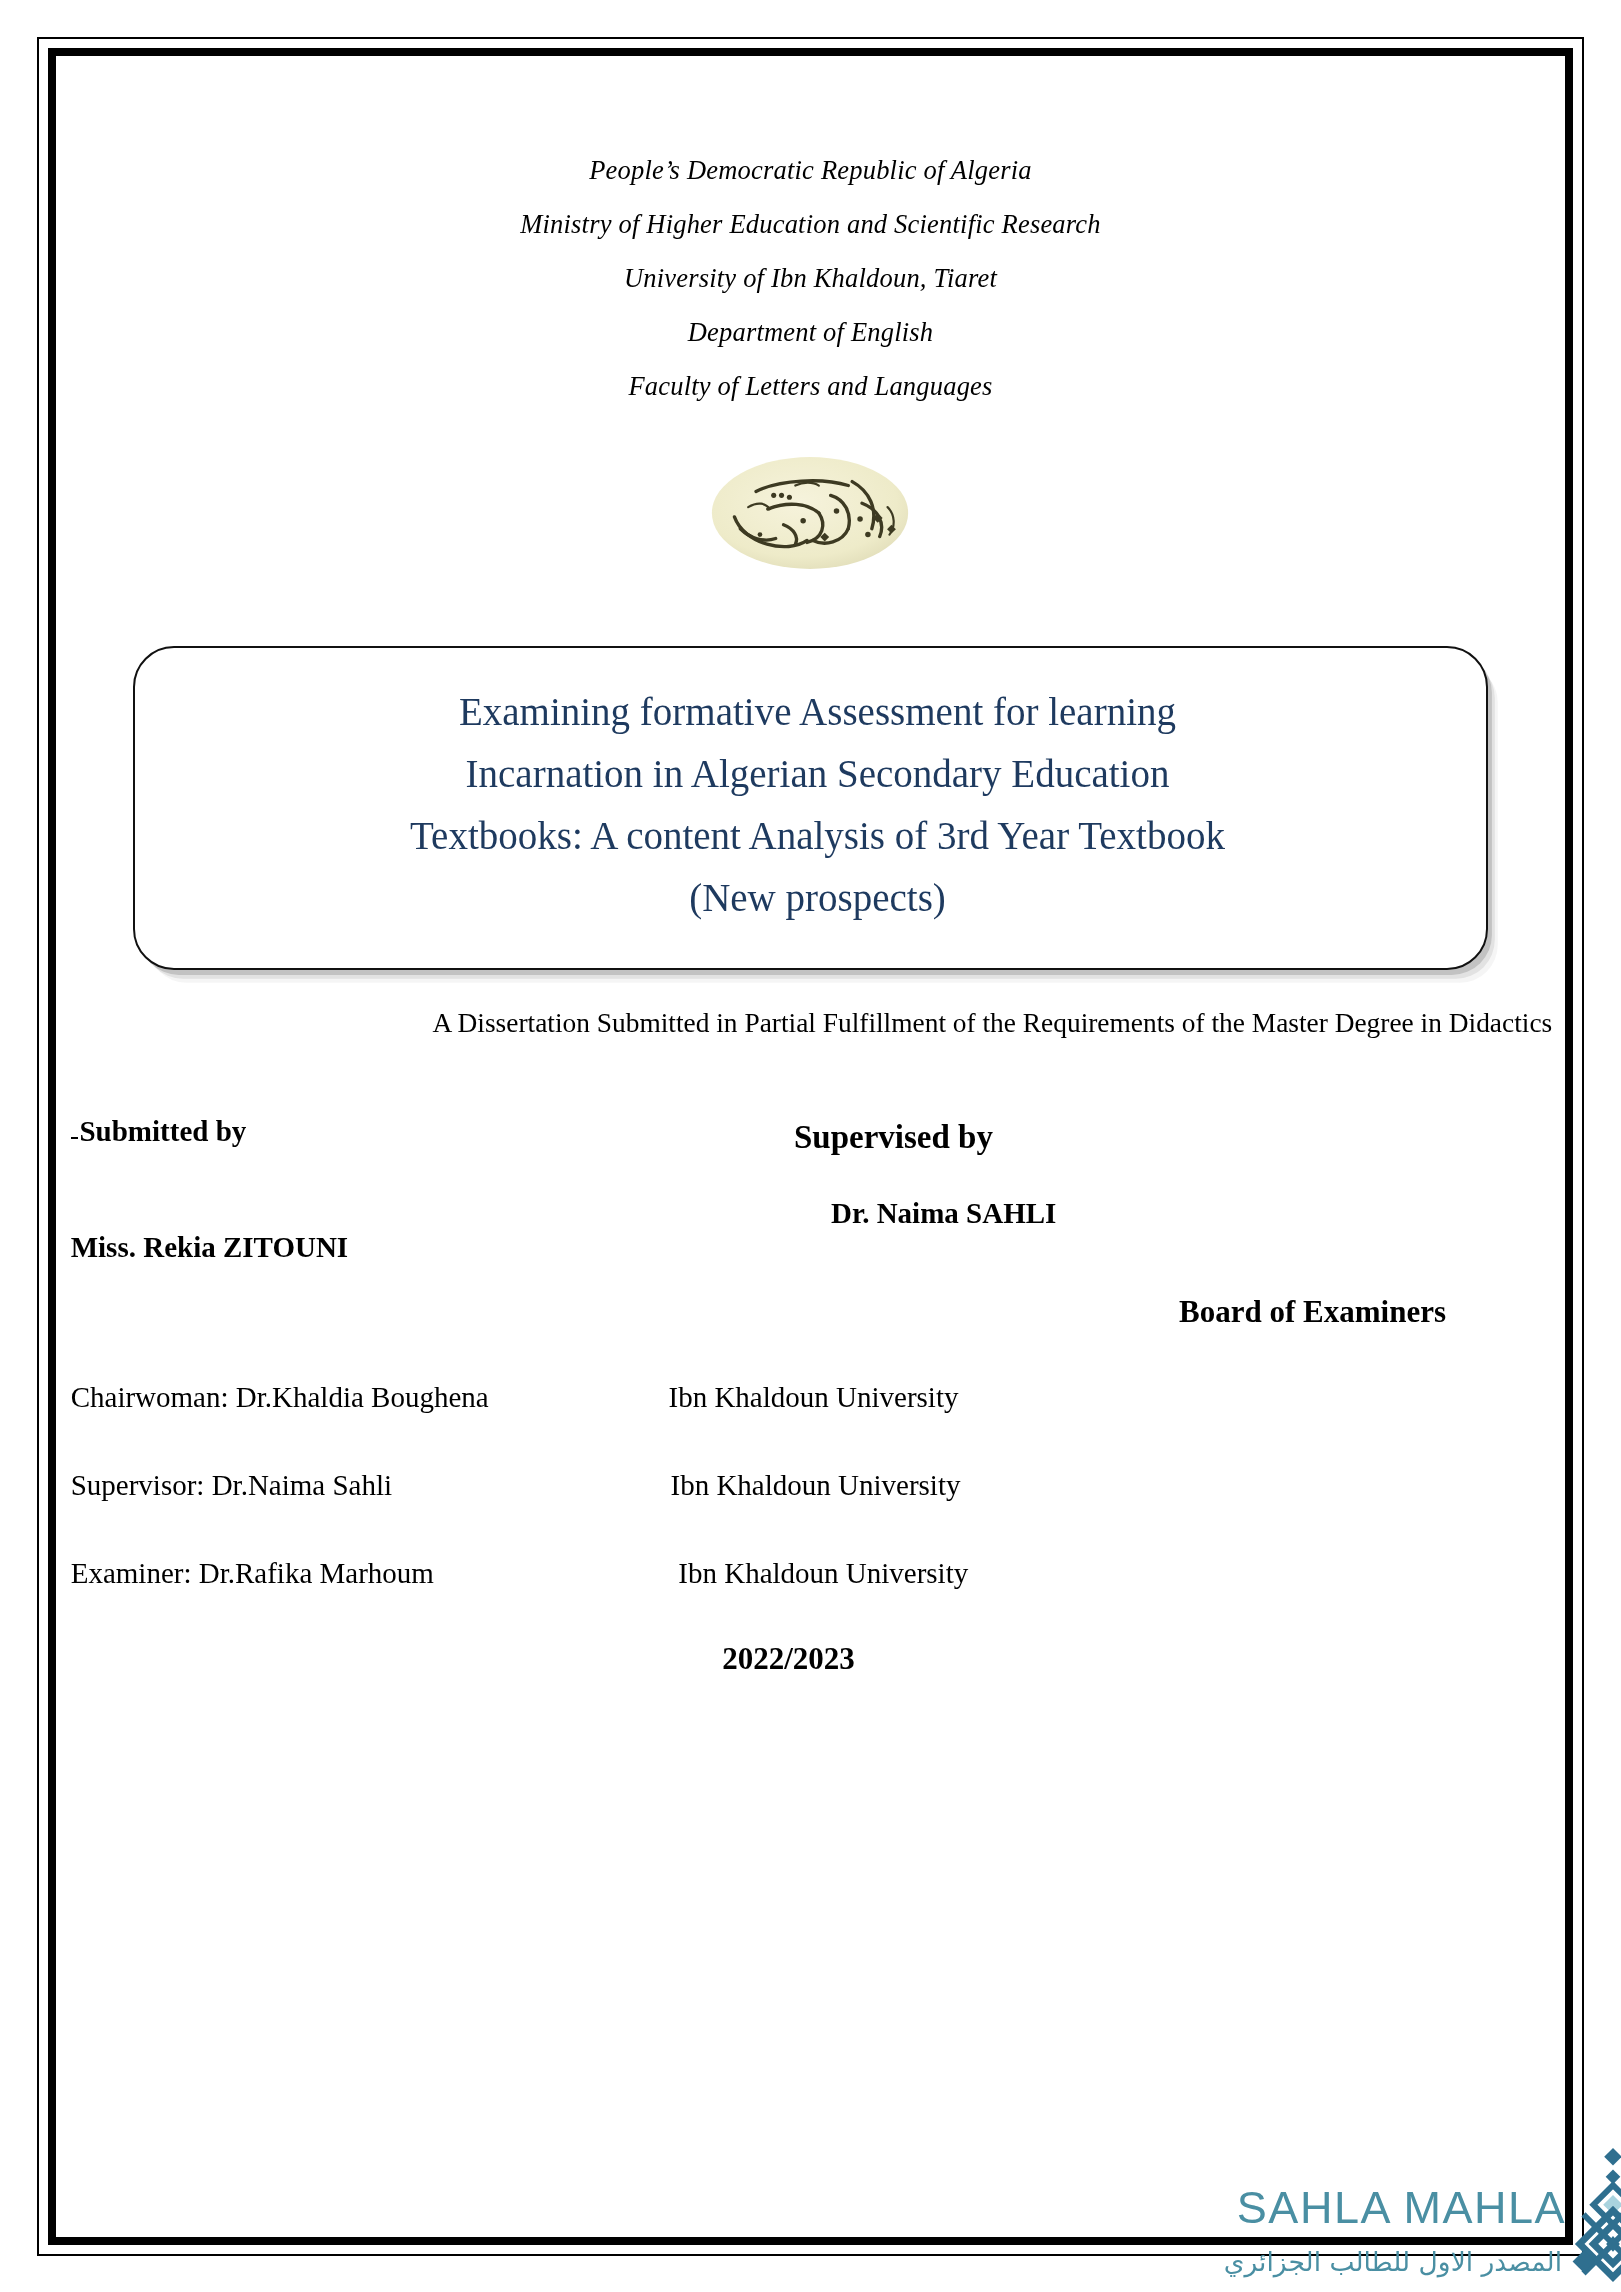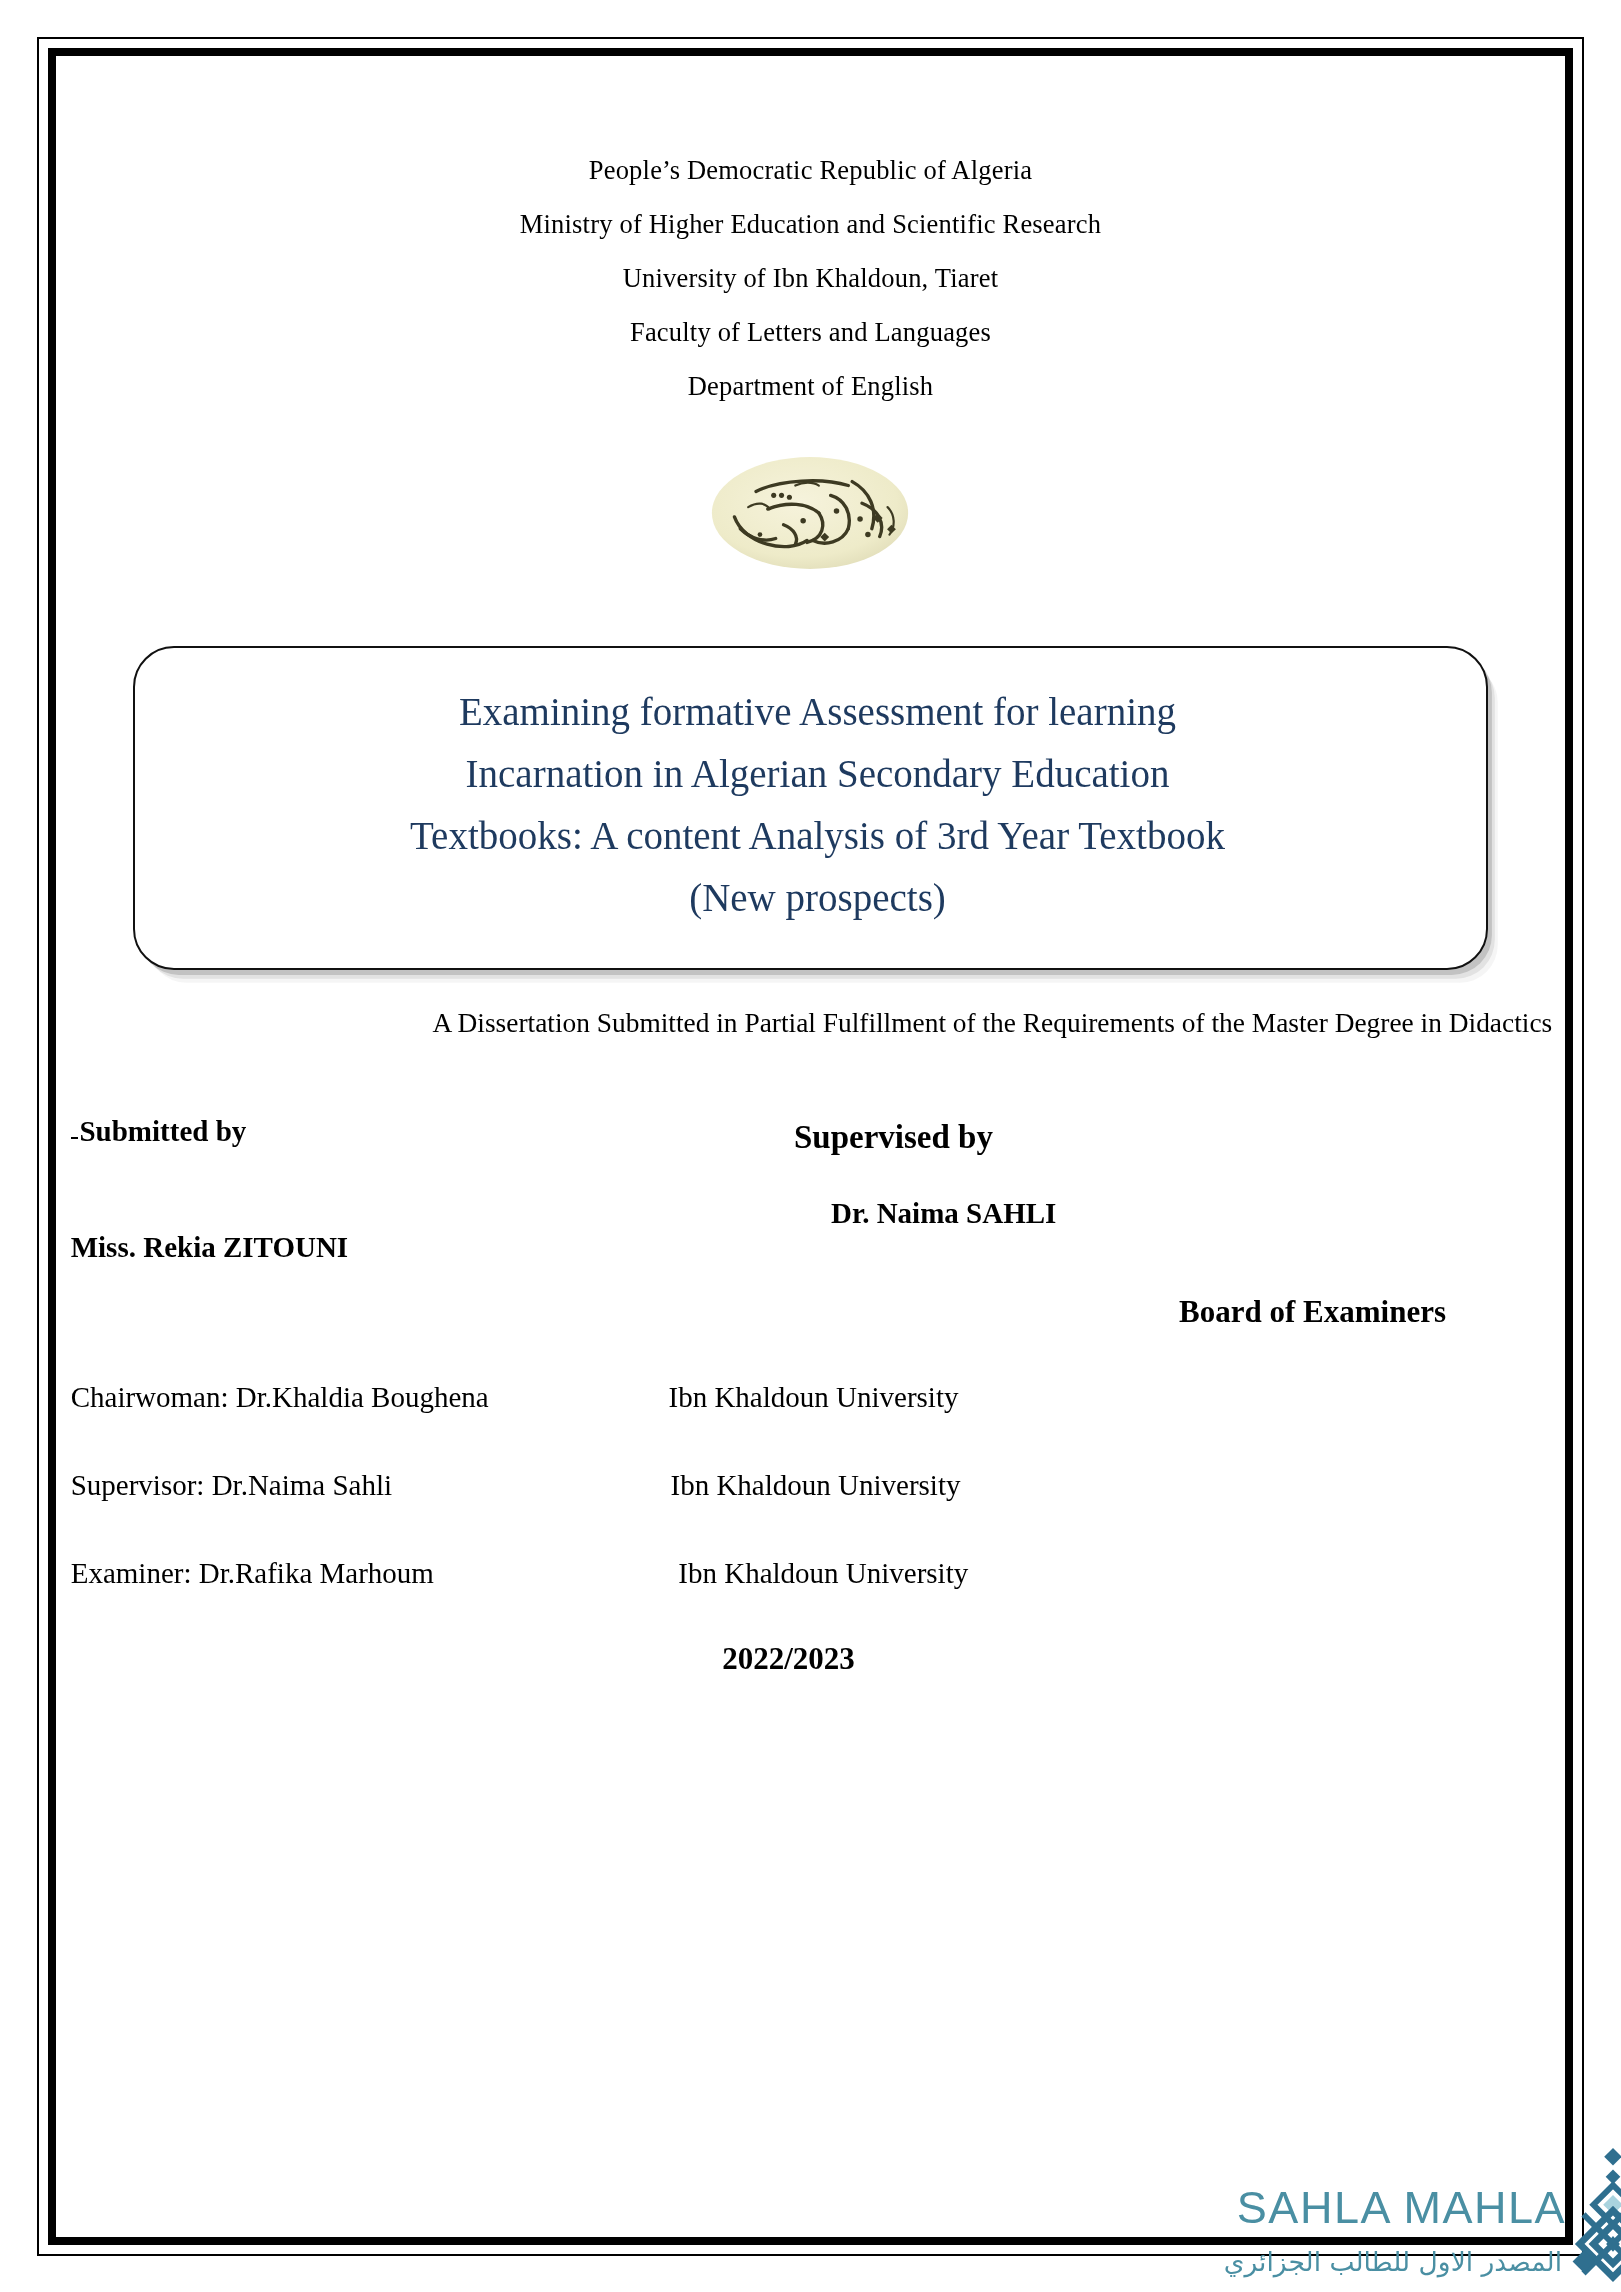--- a/index.html
+++ b/index.html
@@ -58,20 +58,21 @@
   .institution {
     margin-top: 86px;
     text-align: center;
   }
   .institution .line {
     font-size: 26.5px;
     line-height: 54px;
     letter-spacing: 0.2px;
     color: #000000;
     white-space: nowrap;
+    font-style: italic;
   }
 
   
   .emblem-wrap {
     margin-top: 39px;
     display: flex;
     justify-content: center;
   }
   .emblem {
     width: 211px;
@@ -243,22 +244,22 @@
 
   <div class="border-outer"></div>
   <div class="border-inner"></div>
 
   <div class="content">
 
     <div class="institution">
       <div class="line">People’s Democratic Republic of Algeria</div>
       <div class="line">Ministry of Higher Education and Scientific Research</div>
       <div class="line">University of Ibn Khaldoun, Tiaret</div>
+      <div class="line">Department of English</div>
       <div class="line">Faculty of Letters and Languages</div>
-      <div class="line">Department of English</div>
     </div>
 
     <div class="emblem-wrap">
       <div class="emblem">
         <svg viewBox="0 0 215 125" xmlns="http://www.w3.org/2000/svg">
           <defs>
             <radialGradient id="ovalFill" cx="45%" cy="40%" r="70%">
               <stop offset="0%" stop-color="#f6f3dc"></stop>
               <stop offset="70%" stop-color="#eeebc9"></stop>
               <stop offset="100%" stop-color="#ddd9b4"></stop>

